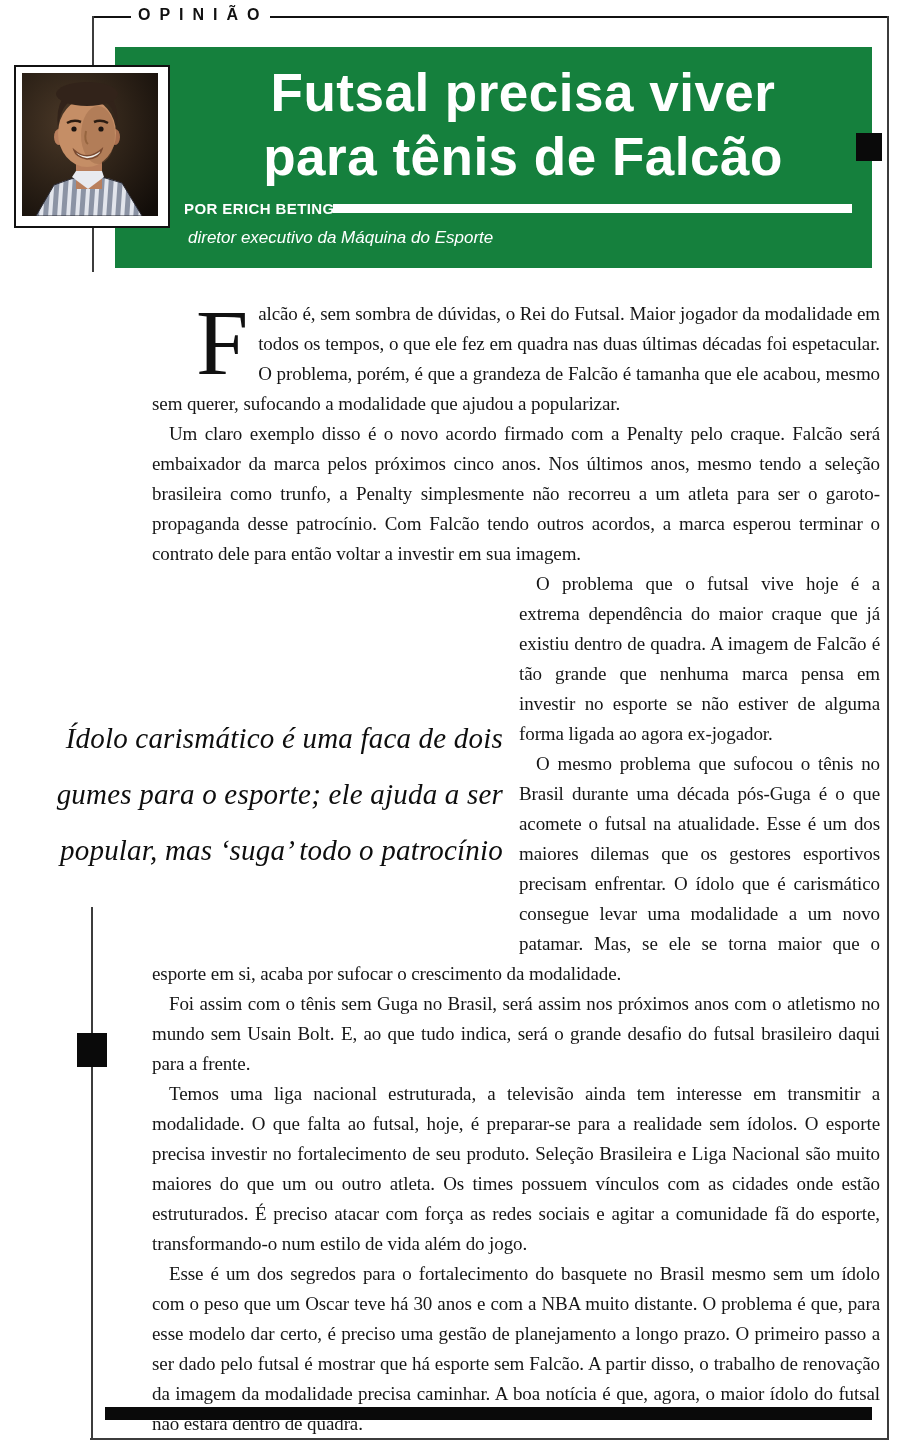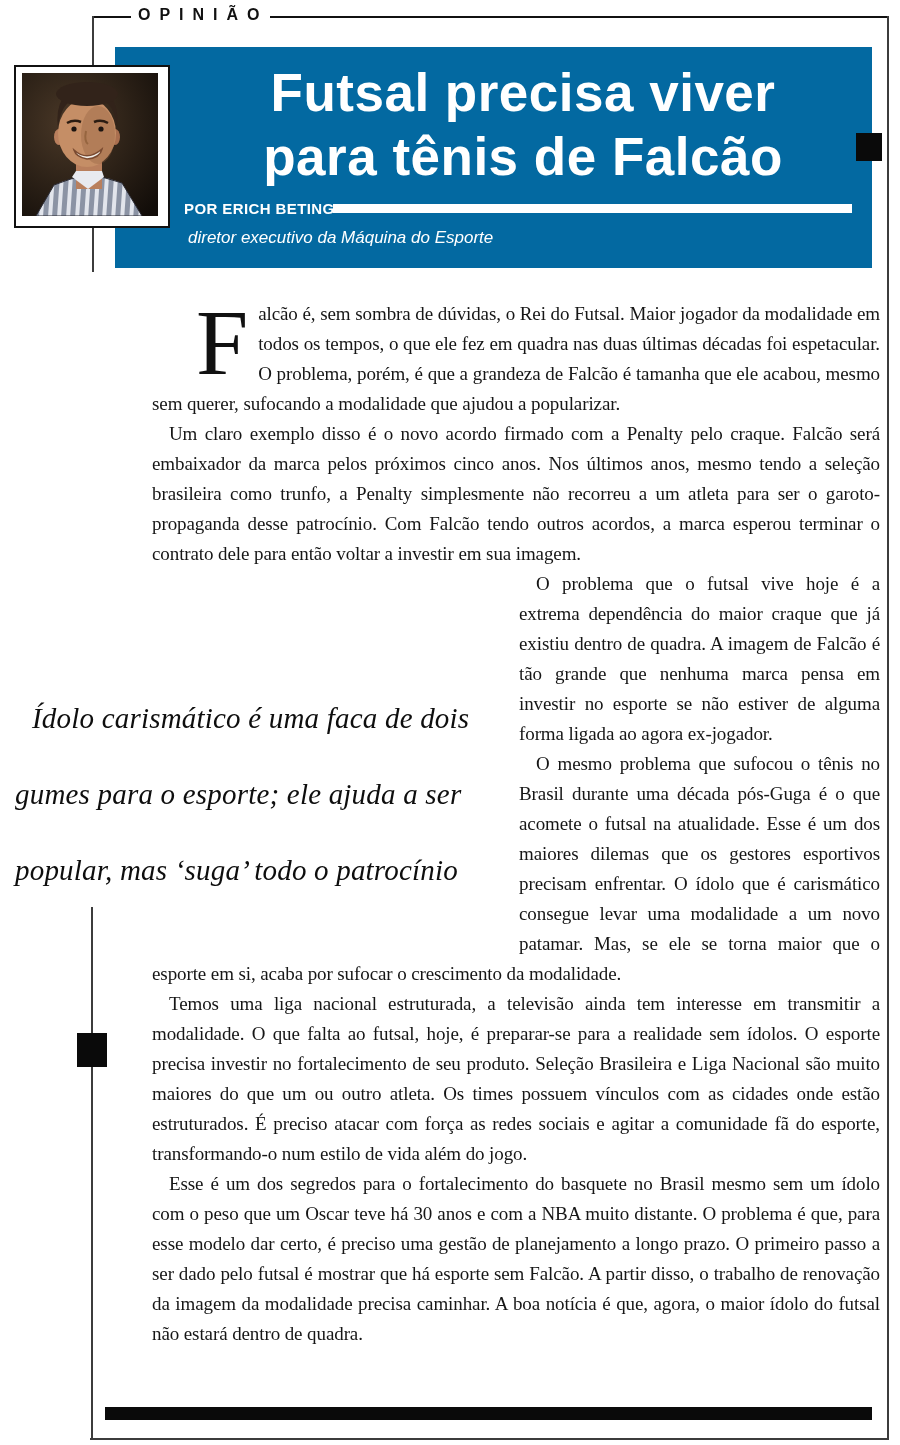--- a/index.html
+++ b/index.html
@@ -12,21 +12,21 @@
   .rule-black { background:#111; }
   
   .opiniao-label {
     position:absolute; left:138px; top:6px;
     font-family:"Liberation Sans", sans-serif; font-size:16px; font-weight:600;
     letter-spacing:9px; color:#111;
   }
   
   .banner {
     position:absolute; left:115px; top:47px; width:757px; height:221px;
-    background:#0369a1; z-index:1;
+    background:#15803d; z-index:1;
   }
   .banner-title {
     position:absolute; left:72px; top:14px; width:672px; text-align:center;
     font-family:"Liberation Sans", sans-serif; font-weight:bold;
     font-size:53px; line-height:64px; color:#ffffff; letter-spacing:0.5px;
     white-space:nowrap;
   }
   .byline {
     position:absolute; left:69px; top:153px;
     font-family:"Liberation Sans", sans-serif; font-weight:bold;
@@ -59,21 +59,21 @@
   .dropcap {
     float:left; font-size:94px; line-height:74px; font-weight:normal;
     margin:6px 10px 0 44px; color:#111; font-family:"Liberation Serif", serif;
   }
   .quote-float {
     float:left; width:488px; height:330px; margin:60px 16px 0 -137px;
     display:flex; align-items:center; justify-content:center;
   }
   .quote-text {
     font-family:"Liberation Serif", serif; font-style:italic;
-    font-size:29px; line-height:76px; text-align:left; color:#0e0e0e;
+    font-size:29px; line-height:56px; text-align:right; color:#0e0e0e;
     letter-spacing:0.2px;
   }
 </style>
 </head>
 <body>
 
 <div class="page">
 
   <div class="rule rule-black" style="left:93px; top:16px; width:38px; height:2px;"></div>
   <div class="opiniao-label">OPINIÃO</div>
@@ -128,19 +128,20 @@
     </svg>
   </div>
 
   <div class="article">
     <p class="para"><span class="dropcap">F</span><span>alcão é, sem sombra de dúvidas, o Rei do Futsal. Maior jogador da modalidade em todos os tempos, o que ele fez em quadra nas duas últimas décadas foi espetacular. O problema, porém, é que a grandeza de Falcão é tamanha que ele acabou, mesmo sem querer, sufocando a modalidade que ajudou a popularizar.</span></p>
     <p class="indent">Um claro exemplo disso é o novo acordo firmado com a Penalty pelo craque. Falcão será embaixador da marca pelos próximos cinco anos. Nos últimos anos, mesmo tendo a seleção brasileira como trunfo, a Penalty simplesmente não recorreu a um atleta para ser o garoto-propaganda desse patrocínio. Com Falcão tendo outros acordos, a marca esperou terminar o contrato dele para então voltar a investir em sua imagem.</p>
     <p class="indent"><span class="quote-float">
           <span class="quote-text">Ídolo carismático é uma faca de dois gumes para o esporte; ele ajuda a ser popular, mas ‘suga’ todo o patrocínio</span>
         </span><span>O problema que o futsal vive hoje é a extrema dependência do maior craque que já existiu dentro de quadra. A imagem de Falcão é tão grande que nenhuma marca pensa em investir no esporte se não estiver de alguma forma ligada ao agora ex-jogador.</span></p>
     <p class="indent">O mesmo problema que sufocou o tênis no Brasil durante uma década pós-Guga é o que acomete o futsal na atualidade. Esse é um dos maiores dilemas que os gestores esportivos precisam enfrentar. O ídolo que é carismático consegue levar uma modalidade a um novo patamar. Mas, se ele se torna maior que o esporte em si, acaba por sufocar o crescimento da modalidade.</p>
+    <p class="indent">Foi assim com o tênis sem Guga no Brasil, será assim nos próximos anos com o atletismo no mundo sem Usain Bolt. E, ao que tudo indica, será o grande desafio do futsal brasileiro daqui para a frente.</p>
     <p class="indent">Temos uma liga nacional estruturada, a televisão ainda tem interesse em transmitir a modalidade. O que falta ao futsal, hoje, é preparar-se para a realidade sem ídolos. O esporte precisa investir no fortalecimento de seu produto. Seleção Brasileira e Liga Nacional são muito maiores do que um ou outro atleta. Os times possuem vínculos com as cidades onde estão estruturados. É preciso atacar com força as redes sociais e agitar a comunidade fã do esporte, transformando-o num estilo de vida além do jogo.</p>
     <p class="indent">Esse é um dos segredos para o fortalecimento do basquete no Brasil mesmo sem um ídolo com o peso que um Oscar teve há 30 anos e com a NBA muito distante. O problema é que, para esse modelo dar certo, é preciso uma gestão de planejamento a longo prazo. O primeiro passo a ser dado pelo futsal é mostrar que há esporte sem Falcão. A partir disso, o trabalho de renovação da imagem da modalidade precisa caminhar. A boa notícia é que, agora, o maior ídolo do futsal não estará dentro de quadra.</p>
   </div>
 
   <div class="bottom-bar"></div>
 
 </div>
 
 </body></html>

